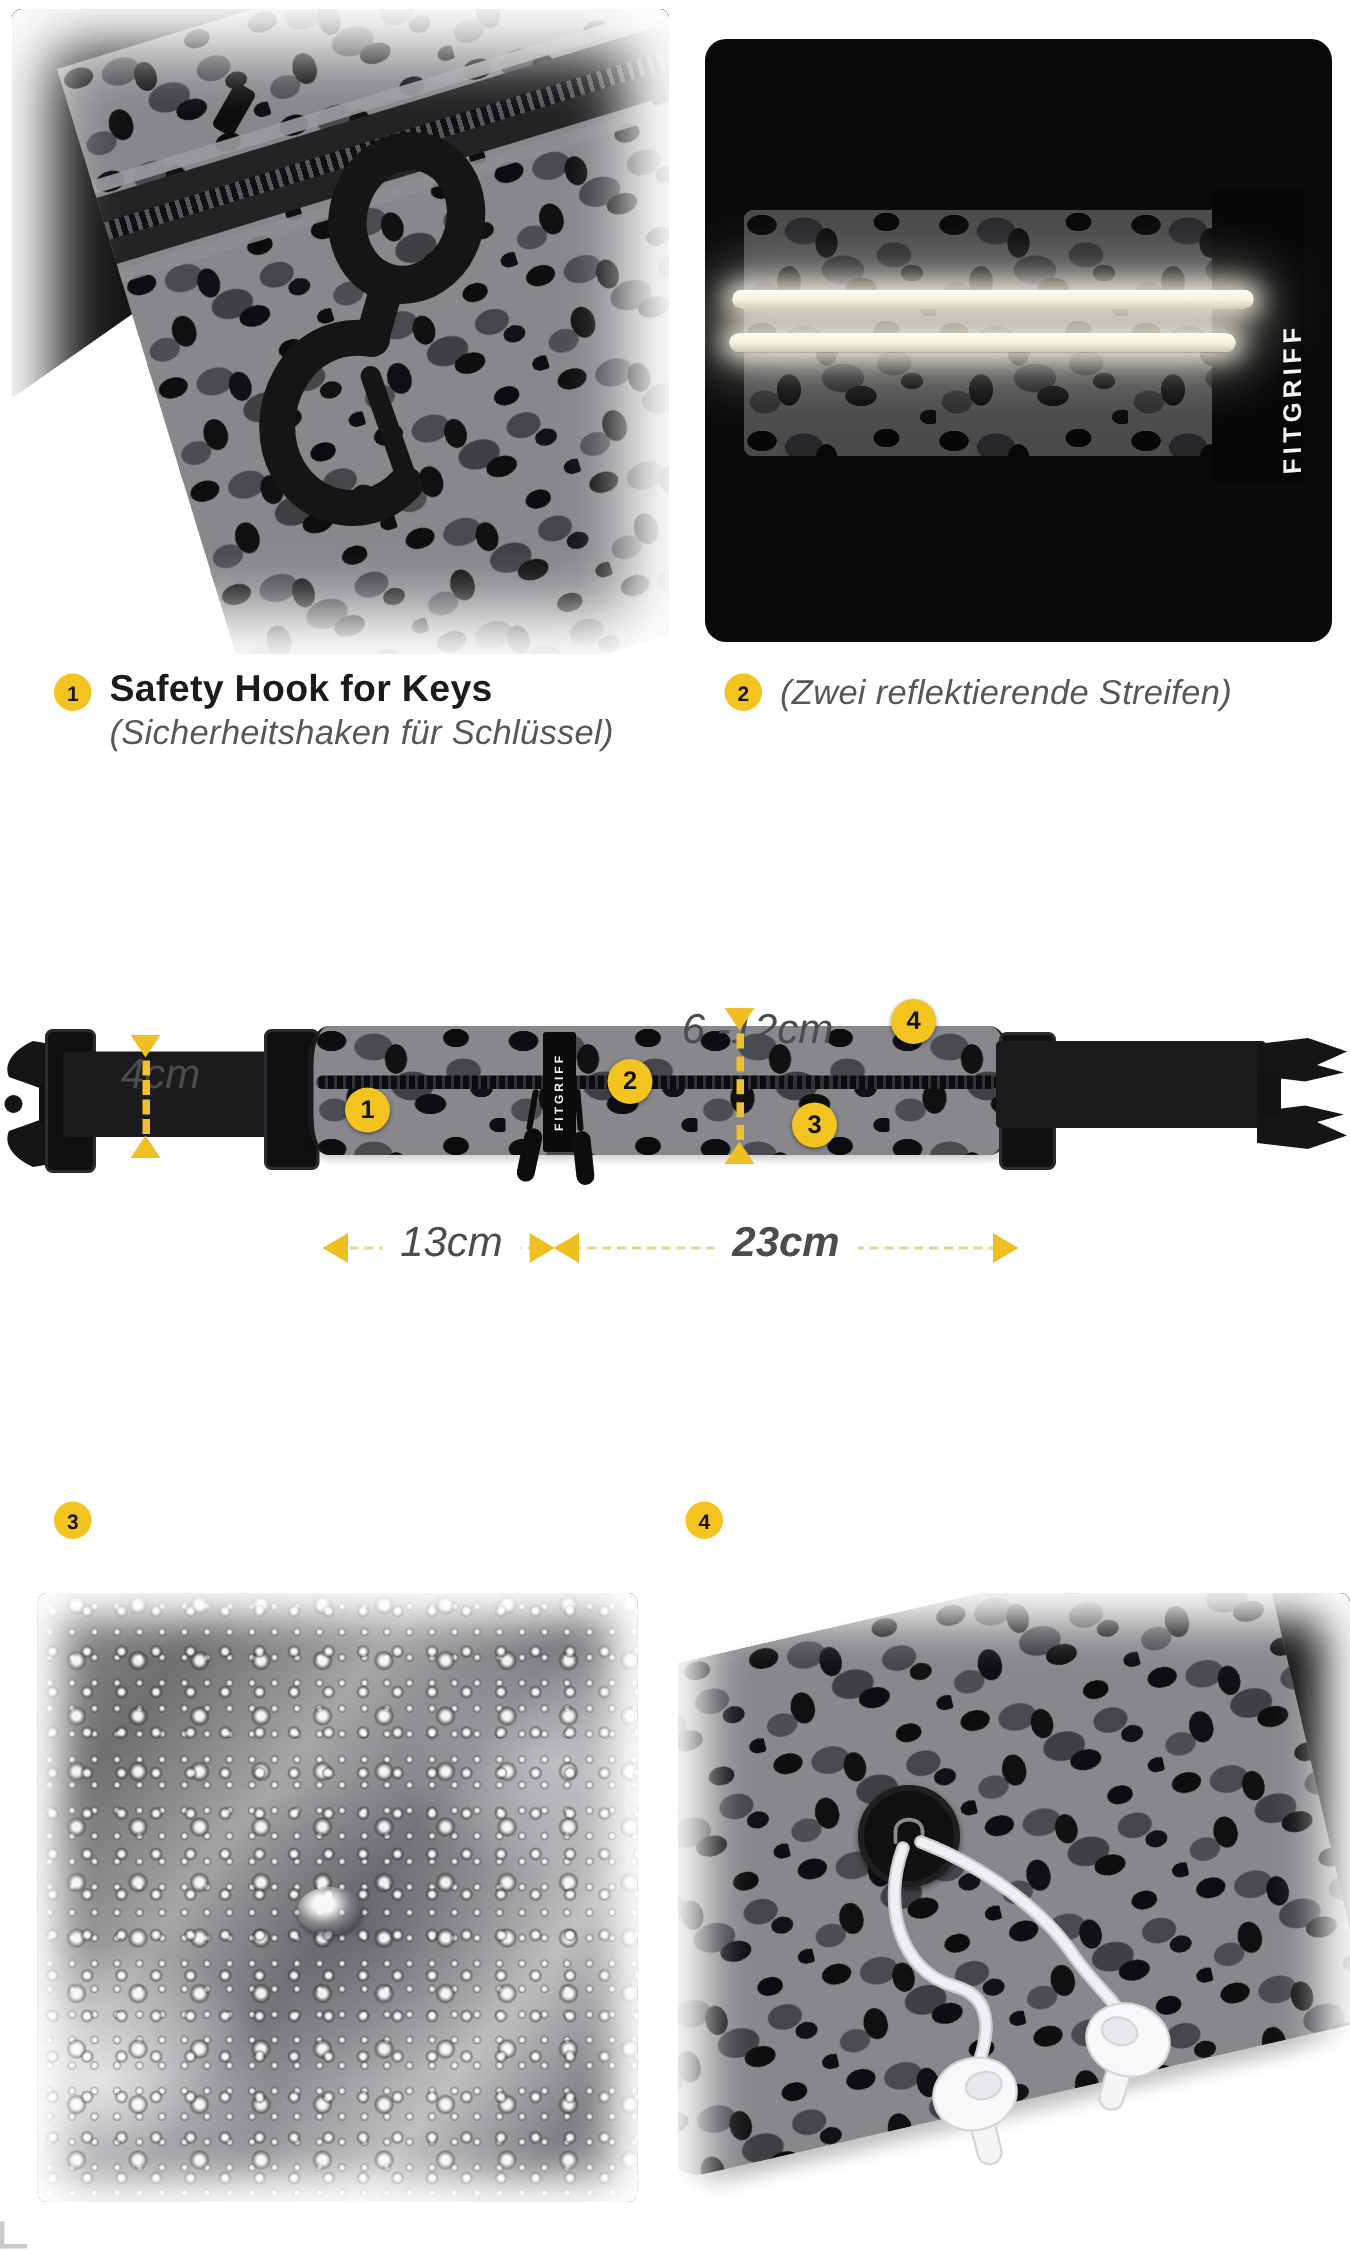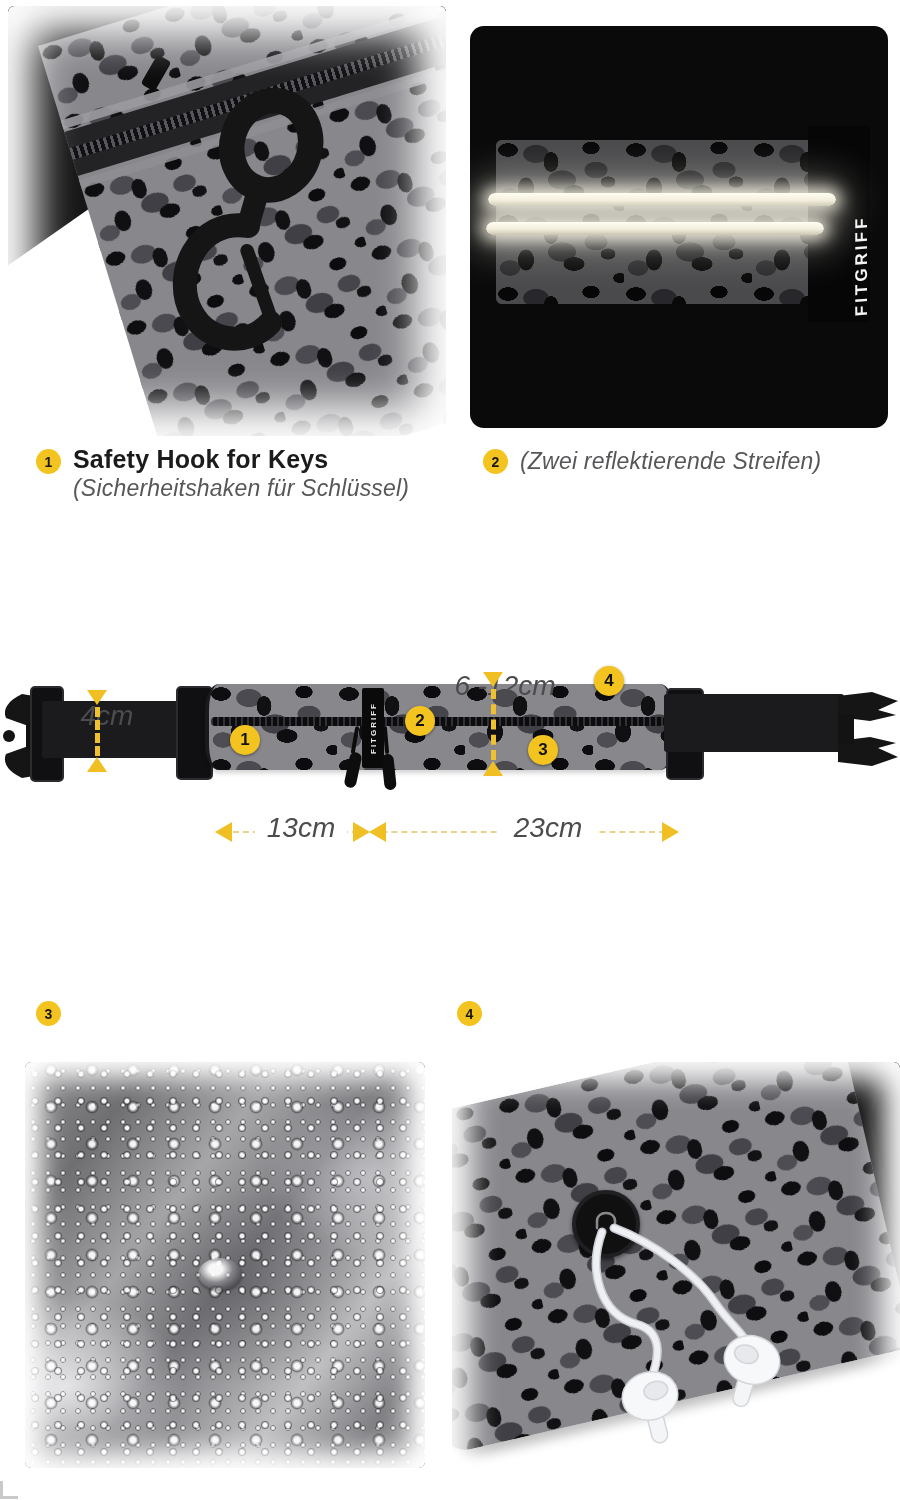--- a/index.html
+++ b/index.html
@@ -181,21 +181,21 @@
   <div class="tri tri-d" style="left:483px;top:672px;"></div>
   <div class="vdash" style="left:491px;top:689px;height:71px;"></div>
   <div class="tri tri-u" style="left:483px;top:761px;"></div>
 
   <div class="hdash" style="left:233px;top:831px;width:432px;"></div>
   <div class="tri tri-l" style="left:215px;top:822px;"></div>
   <div class="tri tri-r" style="left:353px;top:822px;"></div>
   <div class="tri tri-l" style="left:369px;top:822px;"></div>
   <div class="tri tri-r" style="left:662px;top:822px;"></div>
   <div class="mlabel" style="left:255px;width:80px;">13cm</div>
-  <div class="mlabel" style="left:500px;width:84px;">23cm</div>
+  <div class="mlabel" style="left:476px;width:84px;font-weight:bold;">23cm</div>
 
   <div class="caption" style="left:36px;top:998px;width:410px;">
     <div class="fnum">3</div>
     <div>
     </div>
   </div>
 
   <div class="caption" style="left:457px;top:998px;width:430px;">
     <div class="fnum">4</div>
   </div>

